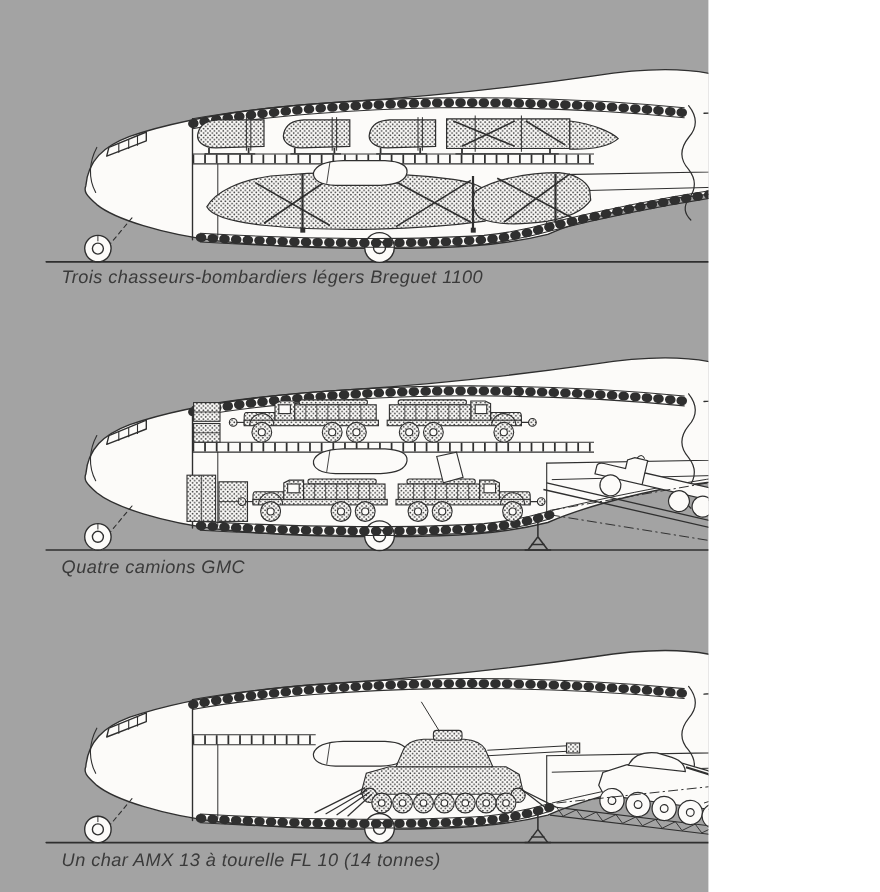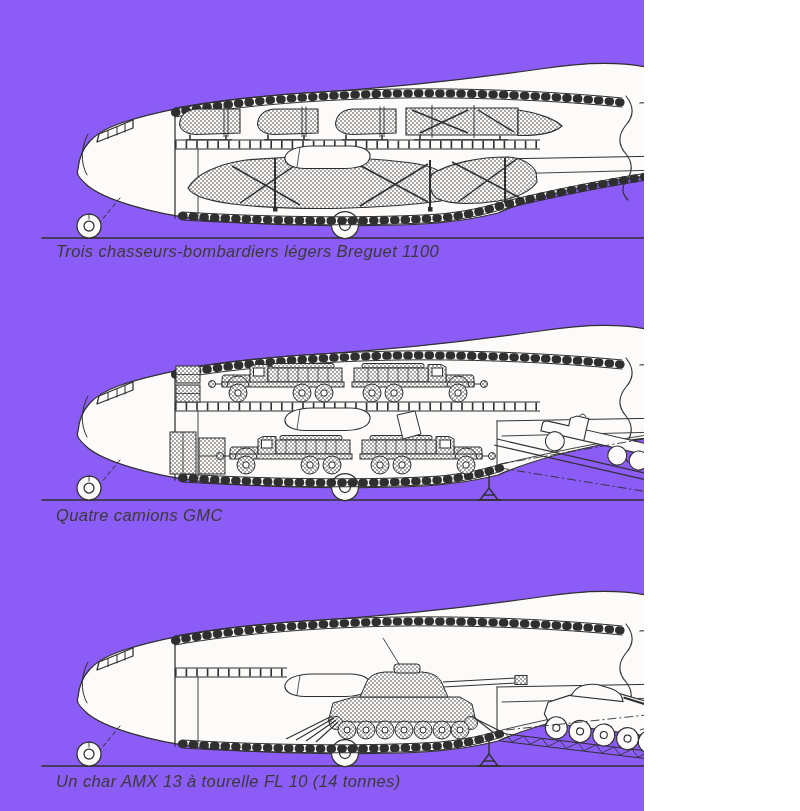--- a/index.html
+++ b/index.html
@@ -1,18 +1,18 @@
 <!DOCTYPE html>
 <html><head>
 <meta charset="utf-8">
 <style>
   html,body{margin:0;padding:0;}
   .page{
     width:644px;height:811px;
-    background:#8b5cf6;
+    background:#a3a3a3;
     position:relative;
     overflow:hidden;
     font-family:"Liberation Sans",sans-serif;
     text-align:right;
   }
   svg{display:block;}
   .caption-text{
     font-family:"Liberation Sans",sans-serif;
     font-style:italic;
     font-size:16.5px;

